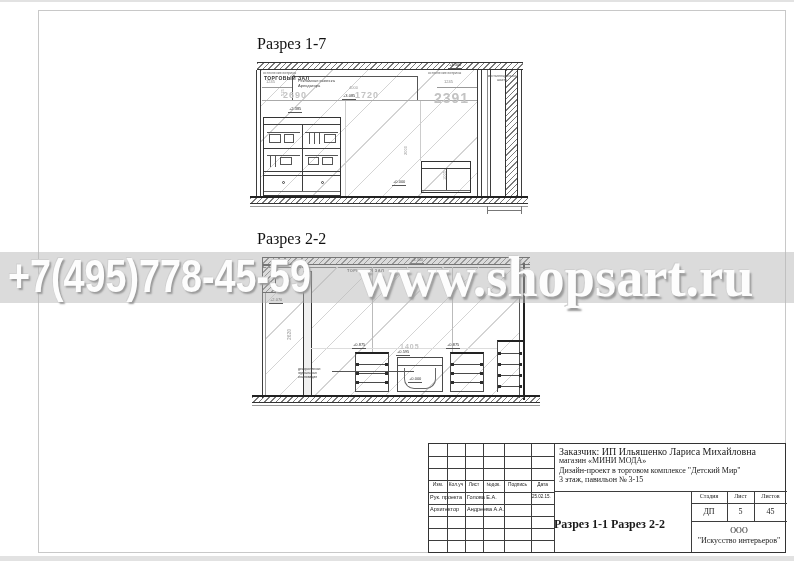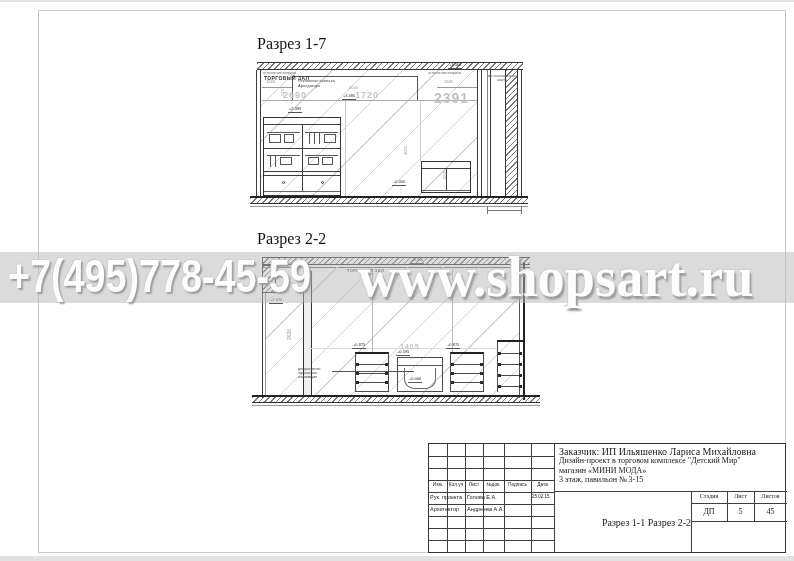--- a/index.html
+++ b/index.html
@@ -215,32 +215,36 @@
   <div class="t" style="left:102px;top:38px;width:23px;font-size:4.8px;text-align:center;color:#1a1a1a">Дата</div>
 
   <div class="t" style="left:1px;top:50px;font-size:5.5px;color:#1a1a1a">Рук. проекта</div>
   <div class="t" style="left:38px;top:50px;font-size:5.5px;color:#1a1a1a">Голова Е.А.</div>
   <div class="t" style="left:103px;top:50px;font-size:4.5px;color:#1a1a1a">25.02.15.</div>
   <div class="t" style="left:1px;top:62px;font-size:5.5px;color:#1a1a1a">Архитектор</div>
   <div class="t" style="left:38px;top:62px;font-size:5.5px;color:#1a1a1a">Андреева А.А.</div>
 
   <div class="a" style="left:130px;top:3px;width:226px">
     <div class="tbt" style="position:static;font-size:10px;line-height:9.3px">Заказчик:  ИП Ильяшенко Лариса Михайловна</div>
+    <div class="tbt" style="position:static;font-size:8px;line-height:9.3px">магазин «МИНИ МОДА»</div>
     <div class="tbt" style="position:static;font-size:8px;line-height:9.3px">Дизайн-проект в  торговом  комплексе "Детский Мир"</div>
-    <div class="tbt" style="position:static;font-size:8px;line-height:9.3px">магазин «МИНИ МОДА»</div>
     <div class="tbt" style="position:static;font-size:8px;line-height:9.3px">3 этаж, павильон № 3-15</div>
   </div>
   <div class="hl" style="left:125px;top:47px;width:233px"></div>
 
   <div class="vl" style="left:262px;top:47px;height:61px"></div>
   <div class="vl" style="left:298px;top:47px;height:30px"></div>
   <div class="vl" style="left:325px;top:47px;height:30px"></div>
   <div class="hl" style="left:262px;top:59px;width:96px"></div>
   <div class="hl" style="left:262px;top:77px;width:96px"></div>
   <div class="tbt" style="left:262px;top:49px;width:36px;font-size:6px;text-align:center">Стадия</div>
   <div class="tbt" style="left:298px;top:49px;width:27px;font-size:6px;text-align:center">Лист</div>
   <div class="tbt" style="left:325px;top:49px;width:33px;font-size:6px;text-align:center">Листов</div>
   <div class="tbt" style="left:262px;top:63px;width:36px;font-size:8px;text-align:center">ДП</div>
   <div class="tbt" style="left:298px;top:63px;width:27px;font-size:8px;text-align:center">5</div>
   <div class="tbt" style="left:325px;top:63px;width:33px;font-size:8px;text-align:center">45</div>
 
-  <div class="tbt" style="left:125px;top:73px;width:137px;font-size:10px;font-weight:normal;text-align:right">Разрез 1-1 Разрез 2-2</div>
+  <div class="tbt" style="left:125px;top:73px;width:137px;font-size:12px;font-weight:bold;text-align:left">Разрез 1-1 Разрез 2-2</div>
+  <div class="a" style="left:262px;top:82px;width:96px;text-align:center">
+    <div class="tbt" style="position:static;font-size:8px;line-height:10px">ООО</div>
+    <div class="tbt" style="position:static;font-size:8px;line-height:10px">"Искусство интерьеров"</div>
+  </div>
 </div>
 
 </body></html>

